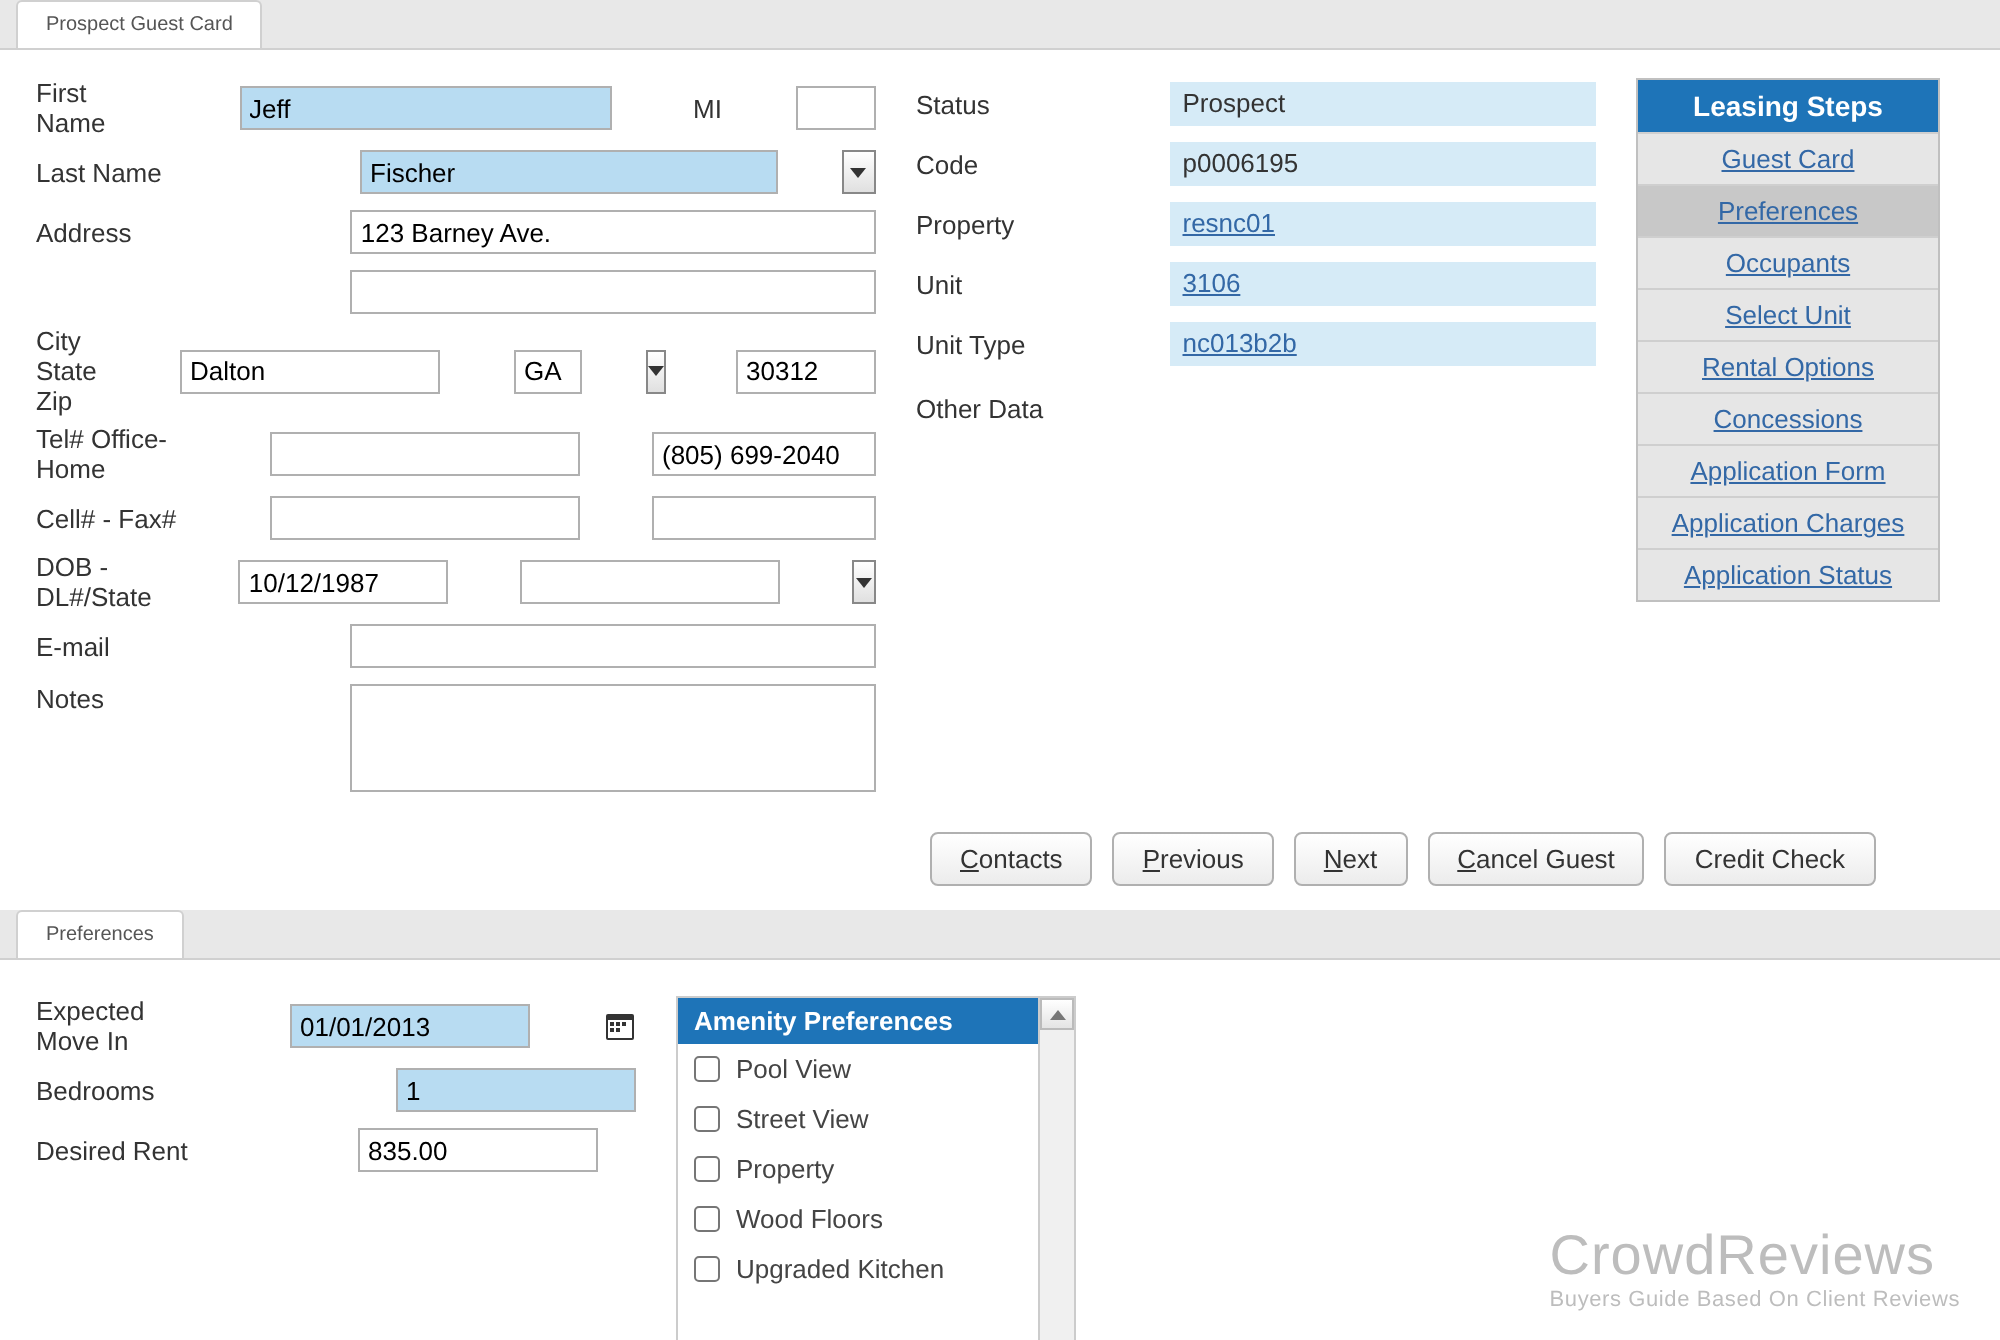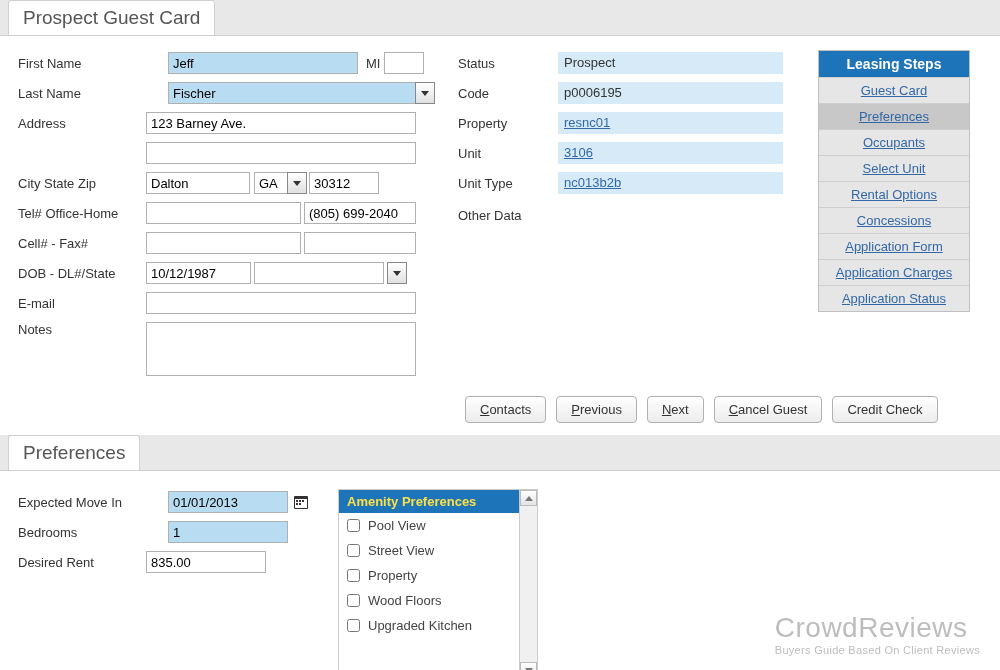--- a/index.html
+++ b/index.html
@@ -15,62 +15,63 @@
   }
   .section-header {
     background: #e8e8e8;
     padding: 0;
     border-bottom: 1px solid #d0d0d0;
   }
   .section-tab {
     background: #fff;
     display: inline-block;
     padding: 6px 14px;
-    font-size: 19px;
+    font-size: 10px;
     color: #555;
     border: 1px solid #d0d0d0;
     border-bottom: none;
     border-top-left-radius: 3px;
     border-top-right-radius: 3px;
     margin-left: 8px;
   }
   .guest-card-body {
     display: flex;
     padding: 14px 10px 10px 18px;
     gap: 20px;
   }
   .col-left { width: 420px; }
   .col-mid { width: 340px; }
   .col-right { flex: 1; }
   .form-row {
     display: flex;
     align-items: center;
     margin-bottom: 4px;
     min-height: 26px;
+    gap: 33px;
   }
   .form-label {
     width: 128px;
     font-size: 13px;
     color: #333;
   }
   .txt-input {
     border: 1px solid #b0b0b0;
     height: 22px;
     padding: 2px 4px;
     font-size: 13px;
     font-family: inherit;
   }
   .txt-input.sel {
     background: #b8dcf2;
     margin-left: 22px;
   }
   .txt-input.w270 { width: 270px; }
   .txt-input.w190 { width: 190px; }
   .txt-input.w105 { width: 105px; }
-  .txt-input.w130 { width: 104px; }
+  .txt-input.w130 { width: 130px; }
   .txt-input.w70 { width: 70px; }
   .txt-input.w40 { width: 40px; }
   .txt-input.w155 { width: 155px; }
   .mi-label { font-size: 13px; margin: 0 4px 0 8px; }
   .dd-btn {
     border: 1px solid #888;
     background: linear-gradient(#fff,#e0e0e0);
     width: 20px;
     height: 22px;
     display: inline-flex;
@@ -210,21 +211,21 @@
   }
   .amenity-box {
     border: 1px solid #ccc;
     width: 200px;
     height: 190px;
     position: relative;
     background: #fff;
   }
   .amenity-header {
     background: #1e74b8;
-    color: #fde047;
+    color: #ffffff;
     font-weight: bold;
     padding: 4px 8px;
     font-size: 13px;
   }
   .amenity-item {
     padding: 5px 8px;
     display: flex;
     align-items: center;
     gap: 8px;
     font-size: 13px;

